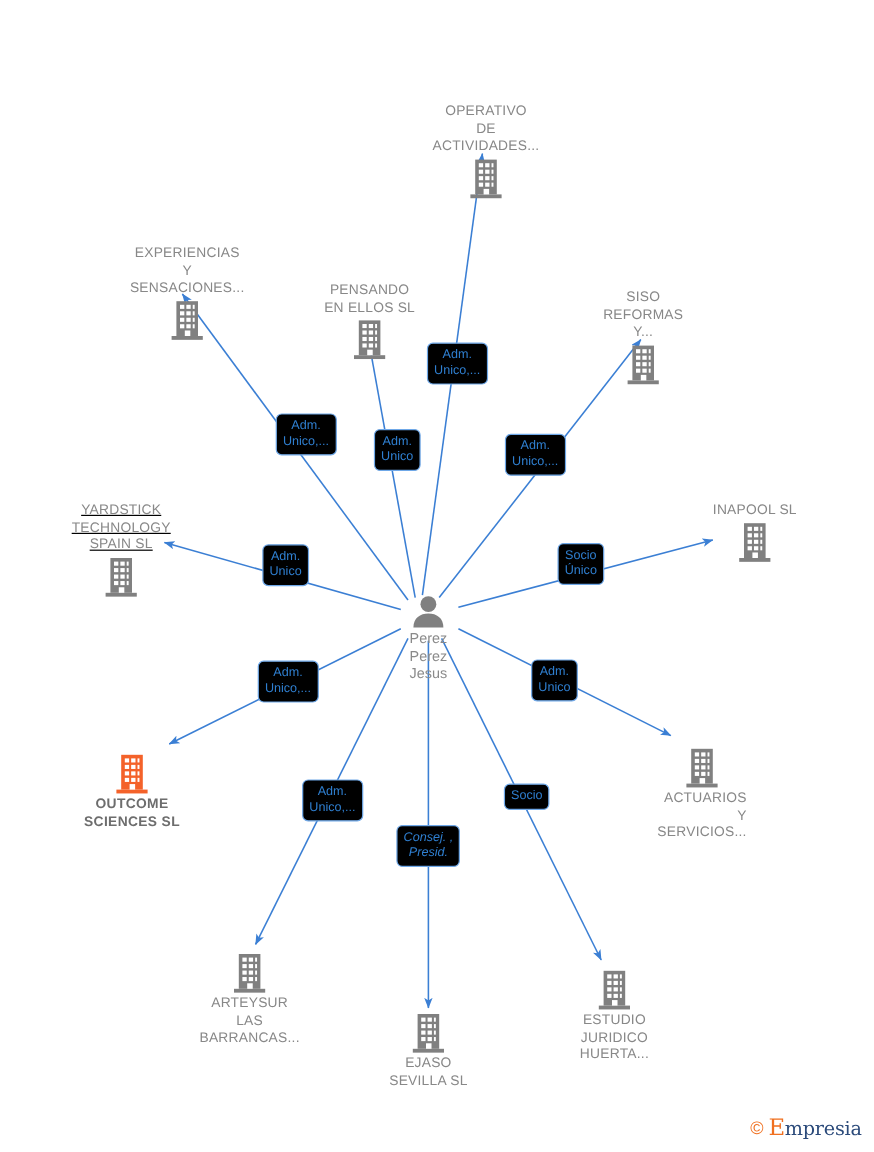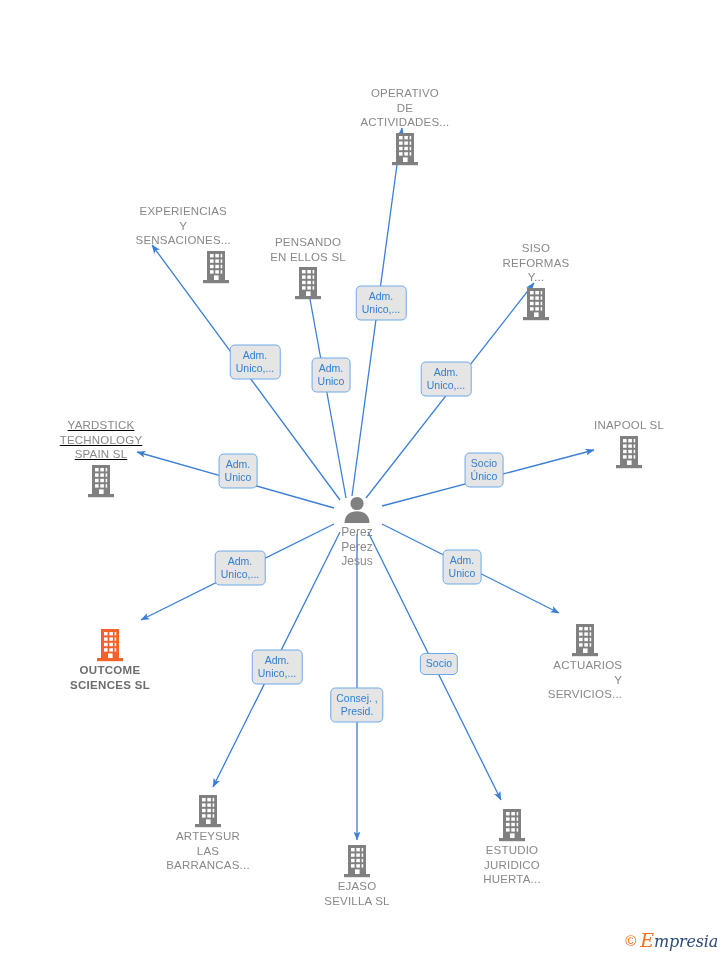--- a/index.html
+++ b/index.html
@@ -62,21 +62,21 @@
     font-size: 12px;
     color: #8a8a8a;
     white-space: pre-line;
     line-height: 14.5px;
   }
   .rel {
     position: absolute;
     box-sizing: border-box;
     border: 1.3px solid #6fa8e8;
     border-radius: 5px;
-    background: #e5e5e5;
+    background: #000000;
     color: #2f7fd0;
     font-size: 10.5px;
     line-height: 13px;
     text-align: center;
     padding: 3px 5px 4px 5px;
     white-space: pre-line;
     transform: translate(-50%, -50%);
   }
   #watermark {
     position: absolute;
@@ -86,21 +86,20 @@
     align-items: center;
     gap: 4px;
   }
   #watermark .copy {
     color: #f07020;
     font-size: 15px;
     line-height: 15px;
   }
   #watermark .brand {
     font-family: "DejaVu Serif", serif;
-    font-style: italic;
     font-size: 16px;
     color: #2b4a7a;
     letter-spacing: -0.2px;
   }
   #watermark .brand .cap {
     color: #f07020;
     font-size: 19px;
   }
 </style>
 </head>
@@ -145,21 +144,21 @@
               <rect x="9" y="20.2" width="3.6" height="3.4"></rect>
               <rect x="14.3" y="20.2" width="3.6" height="3.4"></rect>
               <rect x="19.6" y="20.2" width="1.6" height="3.4"></rect>
               <rect x="13" y="25.4" width="4.6" height="4.6"></rect>
             </g>
           </svg></span>
         <div class="caption">OPERATIVO
 DE
 ACTIVIDADES...</div>
       </div>
-      <div class="node label-above" style="left: 156px; top: 204px; align-items: flex-end;">
+      <div class="node label-above" style="left: 156px; top: 204px;">
         <span class="glyph"><svg width="30" height="34" viewBox="0 0 30 34">
             <rect x="6" y="1" width="18" height="29" fill="#808080"></rect>
             <rect x="2" y="30" width="26" height="3.2" fill="#808080"></rect>
             <g fill="#ffffff">
               <rect x="9" y="4" width="3.6" height="3.4"></rect>
               <rect x="14.3" y="4" width="3.6" height="3.4"></rect>
               <rect x="19.6" y="4" width="1.6" height="3.4"></rect>
               <rect x="9" y="9.4" width="3.6" height="3.4"></rect>
               <rect x="14.3" y="9.4" width="3.6" height="3.4"></rect>
               <rect x="19.6" y="9.4" width="1.6" height="3.4"></rect>
@@ -409,21 +408,21 @@
       <div class="rel" style="left: 238px; top: 471px;">Adm.
 Unico</div>
       <div class="rel" style="left: 484px; top: 470px;">Socio
 Único</div>
       <div class="rel" style="left: 240px; top: 568px;">Adm.
 Unico,...</div>
       <div class="rel" style="left: 462px; top: 567px;">Adm.
 Unico</div>
       <div class="rel" style="left: 277px; top: 667px;">Adm.
 Unico,...</div>
-      <div class="rel" style="left: 357px; top: 705px;">Consej. ,
+      <div class="rel" style="left: 357px; top: 705px; font-style: italic;">Consej. ,
 Presid.</div>
       <div class="rel" style="left: 439px; top: 664px;">Socio</div>
     </div>
 
   <div id="watermark">
     <span class="copy">©</span>
     <span class="brand"><span class="cap">E</span><span>mpresia</span></span>
   </div>
 
 </div>

